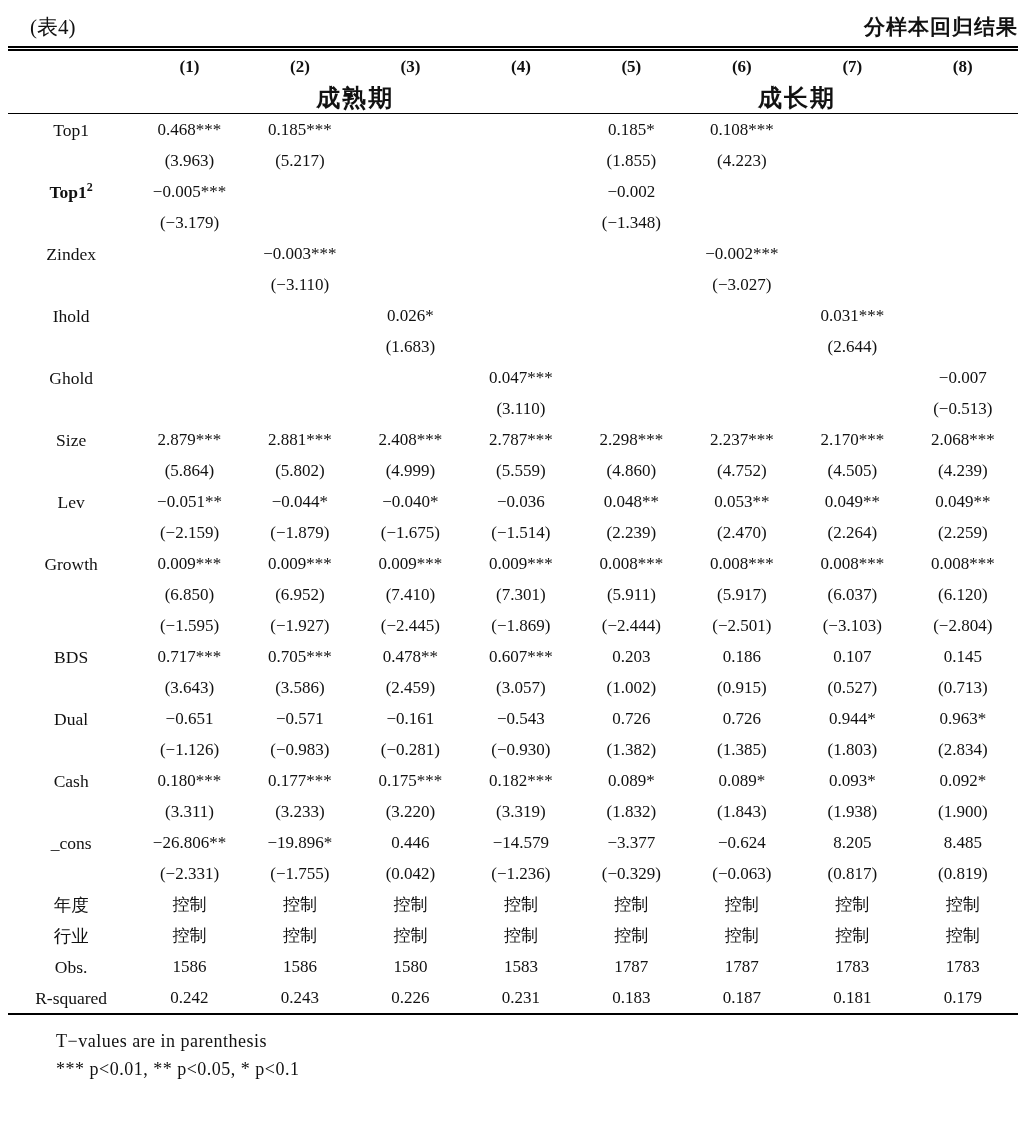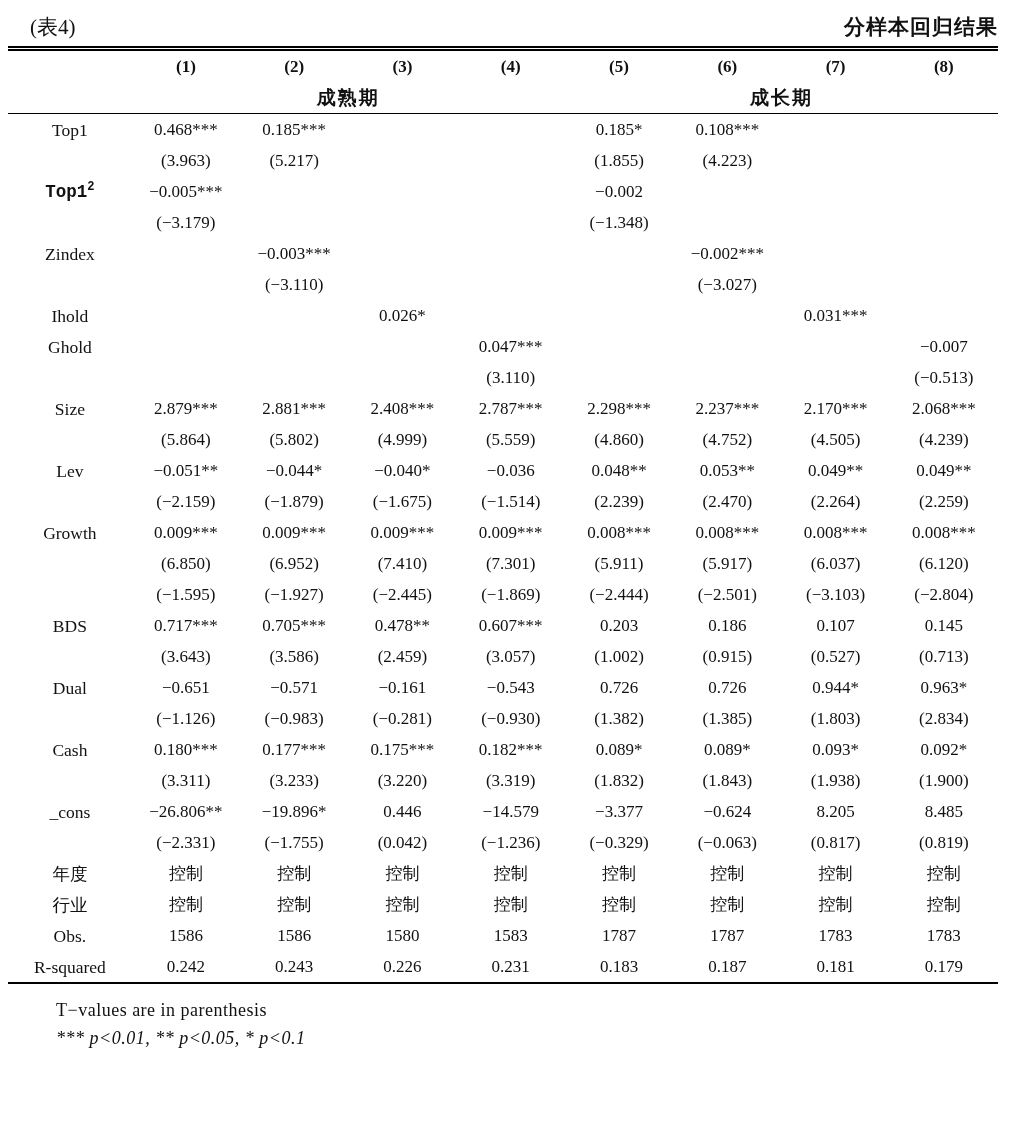--- a/index.html
+++ b/index.html
@@ -9,21 +9,21 @@
   }
   body {
     width: 1022px;
     font-family: "Liberation Serif", "DejaVu Serif", serif;
     color: #111111;
   }
   .page {
     box-sizing: border-box;
     width: 1022px;
     min-height: 1143px;
-    padding: 10px 24px 18px 8px;
+    padding: 10px 4px 18px 8px;
     background: #ffffff;
   }
   .caption {
     position: relative;
     height: 36px;
     font-size: 21px;
     line-height: 34px;
   }
   .caption .label {
     position: absolute;
@@ -52,34 +52,34 @@
     vertical-align: middle;
     padding: 5.5px 2px;
     line-height: 20px;
     font-weight: normal;
     white-space: nowrap;
     overflow: hidden;
   }
   thead tr.numbers th { font-weight: bold; font-size: 17px; }
   thead tr.groups th {
     font-weight: bold;
-    font-size: 19px;
+    font-size: 24px;
     letter-spacing: 2px;
     border-bottom: 1.5px solid #000000;
     text-align: center;
   }
   td.var { font-size: 17.5px; }
-  td.var.bold { font-weight: bold; font-family: Liberation Mono, monospace; }
+  td.var.bold { font-weight: bold; }
   sup { font-size: 12px; line-height: 0; }
   .notes {
     margin: 12px 0 8px 48px;
     font-size: 18px;
   }
   .notes .note { line-height: 28px; letter-spacing: 0.5px; }
-  .notes .note-sig { font-style: italic; }
+  .notes .note-sig { }
 </style>
 </head>
 <body>
 
 <div class="page">
 
   <div class="caption">
     <span class="label">(表4)</span>
     <span class="title">分样本回归结果</span>
   </div>
@@ -180,20 +180,31 @@
             <td></td>
             <td></td>
             <td>0.026*</td>
             <td></td>
             <td></td>
             <td></td>
             <td>0.031***</td>
             <td></td>
           </tr>
           <tr>
+            <td></td>
+            <td></td>
+            <td></td>
+            <td>(1.683)</td>
+            <td></td>
+            <td></td>
+            <td></td>
+            <td>(2.644)</td>
+            <td></td>
+          </tr>
+          <tr>
             <td class="var">Ghold</td>
             <td></td>
             <td></td>
             <td></td>
             <td>0.047***</td>
             <td></td>
             <td></td>
             <td></td>
             <td>−0.007</td>
           </tr>

